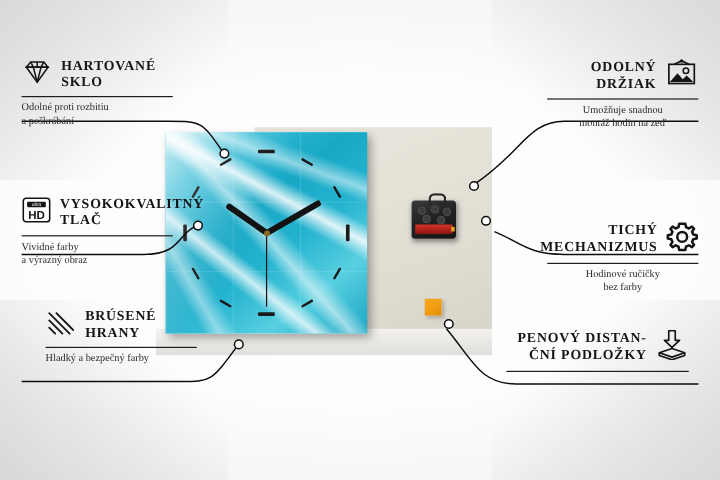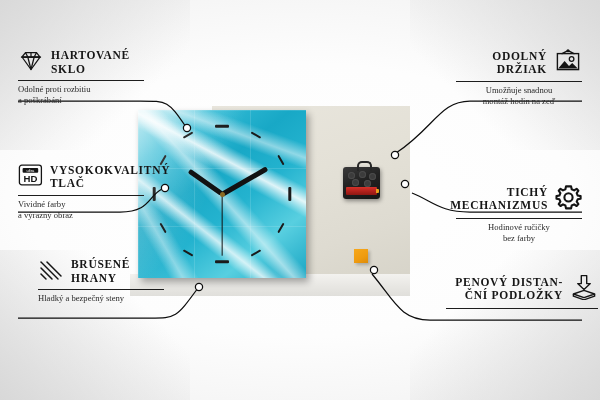--- a/index.html
+++ b/index.html
@@ -222,21 +222,21 @@
           <path d="M3 3 L20 20"></path>
           <path d="M3 9 L14 20"></path>
           <path d="M3 15 L8 20"></path>
           <path d="M9 3 L23 17"></path>
         </svg>
       </span>
       <span class="feat-title">BRÚSENÉ
 HRANY</span>
     </div>
     <div class="rule" style="width:126px;"></div>
-    <div class="feat-sub">Hladký a bezpečný steny</div>
+    <div class="feat-sub">Hladký a bezpečný farby</div>
   </div>
 
   <div class="feature feat-right" style="left:456px;top:49px;width:126px;">
     <div class="feat-head">
       <span class="feat-title">ODOLNÝ
 DRŽIAK</span>
       <span class="ico">
         <svg width="28" height="24" viewBox="0 0 28 24" fill="none" stroke="#141414" stroke-width="1.3">
           <path d="M8 4.6 L14 1.6 L20 4.6" stroke-linecap="round"></path>
           <circle cx="14" cy="1.8" r="1.5" fill="#141414" stroke="none"></circle>
@@ -260,21 +260,21 @@
           <path d="M13.5 2.4 L16.1 2.4 L16.7 5.3 L19.1 6.4 L21.6 4.8 L23.4 6.7 L21.7 9.1 L22.7 11.5 L25.6 12.1 L25.6 14.7 L22.7 15.3 L21.7 17.7 L23.4 20.1 L21.6 22 L19.1 20.4 L16.7 21.5 L16.1 24.4 L11 24.4 L10.4 21.5 L8 20.4 L5.5 22 L3.7 20.1 L5.4 17.7 L4.4 15.3 L1.5 14.7 L1.5 12.1 L4.4 11.5 L5.4 9.1 L3.7 6.7 L5.5 4.8 L8 6.4 L10.4 5.3 L11 2.4 Z"></path>
           <circle cx="13.5" cy="13.4" r="4.1"></circle>
         </svg>
       </span>
     </div>
     <div class="rule" style="width:126px;"></div>
     <div class="feat-sub">Hodinové ručičky
 bez farby</div>
   </div>
 
-  <div class="feature feat-right" style="left:446px;top:274px;width:152px;">
+  <div class="feature feat-right" style="left:422px;top:274px;width:152px;">
     <div class="feat-head">
       <span class="feat-title">PENOVÝ DISTAN-
 ČNÍ PODLOŽKY</span>
       <span class="ico">
         <svg width="28" height="26" viewBox="0 0 28 26" fill="none" stroke="#141414" stroke-width="1.4" stroke-linejoin="round">
           <path d="M11.3 1.6 L16.7 1.6 L16.7 9.6 L20.3 9.6 L14 15.4 L7.7 9.6 L11.3 9.6 Z"></path>
           <path d="M14 16.4 L24.6 20 L14 23.6 L3.4 20 Z"></path>
           <path d="M3.4 20 L3.4 22.2 L14 25.8 L24.6 22.2 L24.6 20"></path>
         </svg>
       </span>

